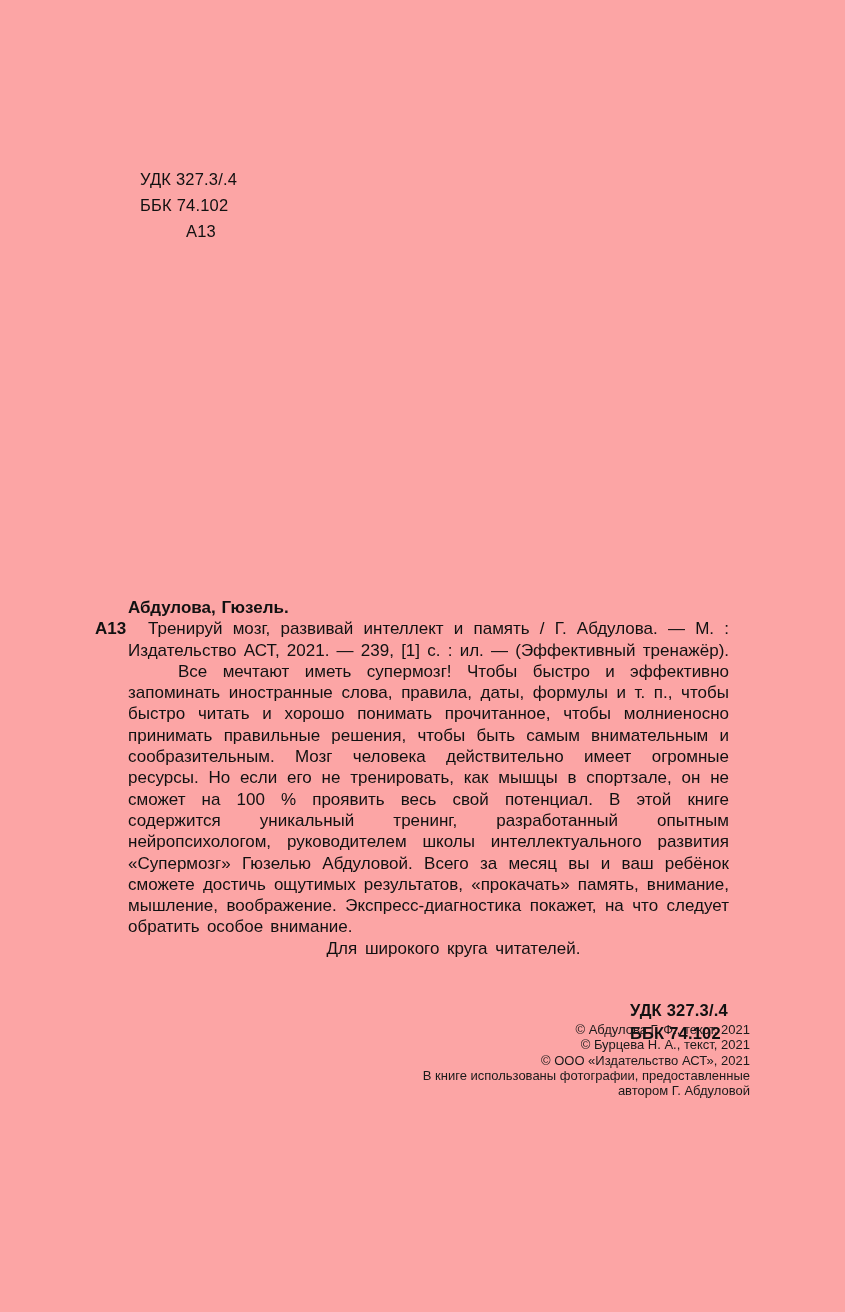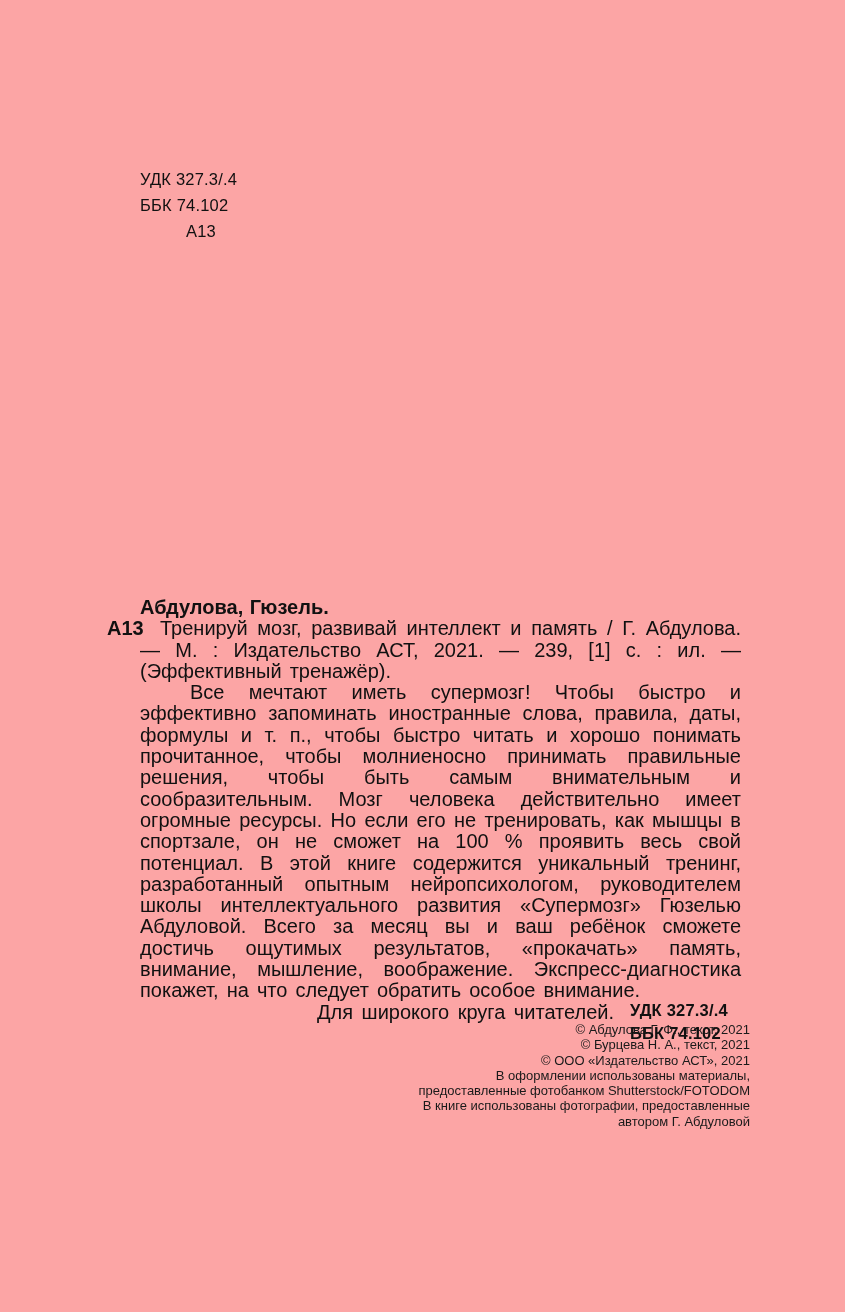--- a/index.html
+++ b/index.html
@@ -20,22 +20,22 @@
   
   .top-codes {
     position: absolute; left: 140px; top: 166px;
     font-size: 16.5px; line-height: 26px;
     letter-spacing: 0.2px;
   }
   .top-codes .a13 { padding-left: 46px; }
 
   
   .main-col {
-    position: absolute; left: 140px; top: 597px; width: 601px;
-    font-size: 20px; line-height: 21.3px;
+    position: absolute; left: 128px; top: 597px; width: 601px;
+    font-size: 17px; line-height: 21.3px;
     text-align: justify;
     word-spacing: 2.5px;
   }
   .author-line { font-weight: bold; text-align: left; word-spacing: 1px; }
   .catalog-entry { position: relative; text-indent: 20px; }
   .catalog-code {
     position: absolute; left: -33px; top: 0;
     font-weight: bold; text-indent: 0;
   }
   .isbn-line {
@@ -93,17 +93,16 @@
 
   <div class="right-codes">
     <div>УДК 327.3/.4</div>
     <div>ББК 74.102</div>
   </div>
 
   <div class="copyright">
     <span class="c-line">© Абдулова Г. Ф., текст, 2021</span>
     <span class="c-line">© Бурцева Н. А., текст, 2021</span>
     <span class="c-line">© ООО «Издательство АСТ», 2021</span>
-    <span class="c-note">В оформлении использованы материалы, предоставленные фотобанком Shutterstock/FOTODOM</span>
     <span class="c-note">В книге использованы фотографии, предоставленные автором Г. Абдуловой</span>
   </div>
 
 </div>
 
 </body></html>

